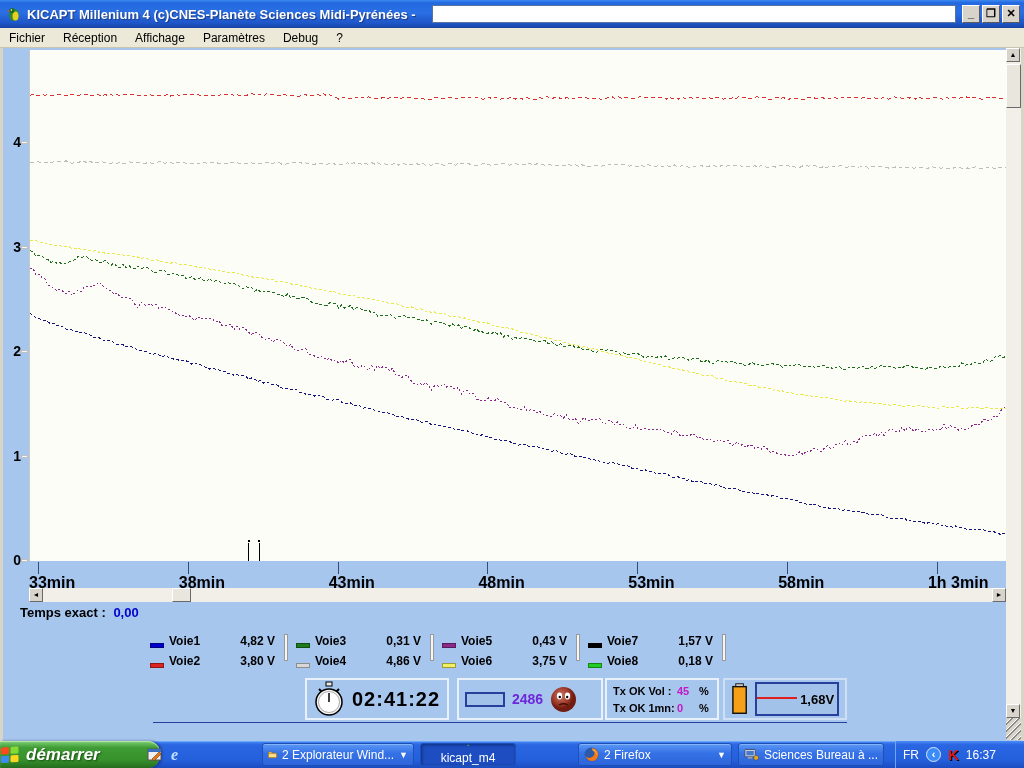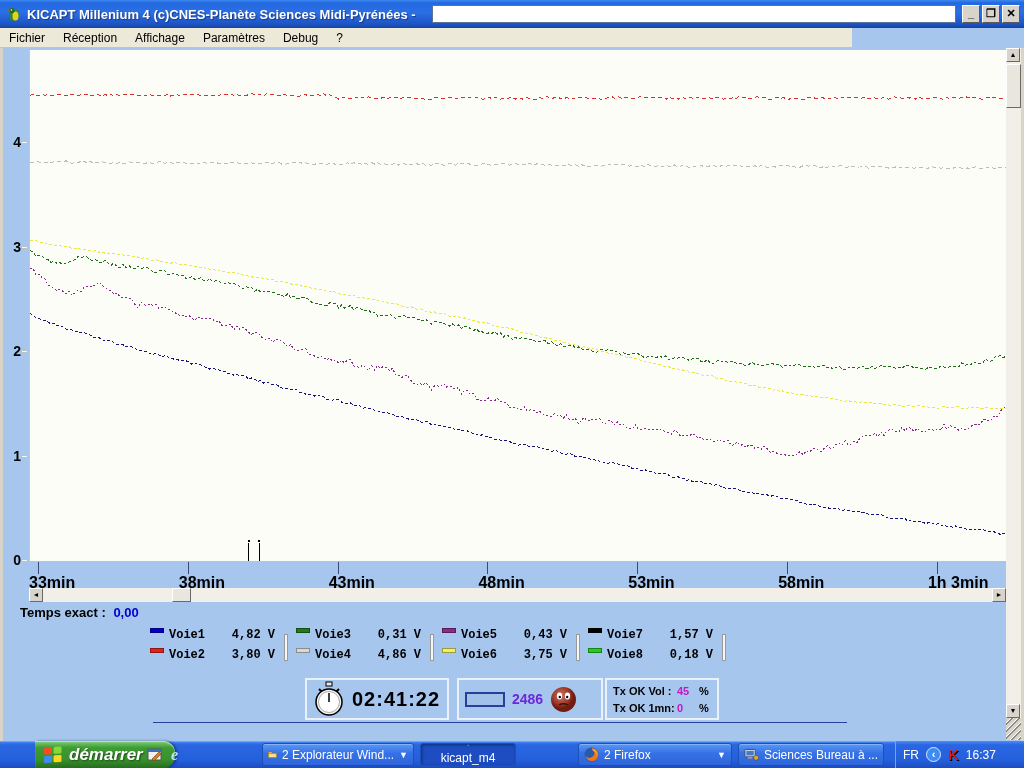--- a/index.html
+++ b/index.html
@@ -14,21 +14,21 @@
   #title-text { color:#fff; font-weight:bold; font-size:13px; white-space:nowrap;
     text-shadow:1px 1px 1px #1a3a80; }
   #title-editbox { position:absolute; left:432px; top:5px; width:524px; height:18px;
     background:#fff; border:1px solid #56749c; }
   #win-controls { position:absolute; right:4px; top:5px; display:flex; gap:2px; }
   .win-btn { width:18px; height:18px; background:#d8d4cc;
     border:1px solid; border-color:#fff #5a5a5a #5a5a5a #fff;
     font-size:11px; font-weight:bold; line-height:15px; text-align:center; color:#000; }
 
   
-  #menubar { position:absolute; left:0; top:28px; width:852px; height:20px;
+  #menubar { position:absolute; left:0; top:28px; width:1024px; height:20px;
     background:#ece9d8; border-bottom:1px solid #c8c4b0; display:flex; align-items:center; }
   .menu-item { padding:0 9px; font-size:12px; color:#000; height:20px; line-height:20px; }
 
   
   #client { position:absolute; left:0; top:48px; width:1024px; height:693px; background:#a7c6ee; }
   .edge-strip { position:absolute; top:0; width:3px; height:693px; background:#d8d4c8; }
   #plot { position:absolute; left:29px; top:2px; width:977px; height:511px; background:#fdfdf8;
     border-left:1px solid #c8c8c0; }
   #plot svg { position:absolute; left:0; top:0; }
   .ylab { position:absolute; width:18px; text-align:right; font-size:14px; font-weight:bold; color:#000; }
@@ -51,21 +51,21 @@
   #grip { position:absolute; left:1006px; top:670px; width:15px; height:22px; background:#d8d4cc;
     background-image:repeating-linear-gradient(135deg,#d8d4cc 0 3px,#fff 3px 4px,#8a8a82 4px 5px); }
 
   
   #temps { position:absolute; left:20px; top:557px; font-size:13px; font-weight:bold; color:#000; }
   #temps .val { color:#0000cc; margin-left:4px;margin-top:27px; }
 
   
   #legend { position:absolute; left:150px; top:580px; display:flex; align-items:flex-start; }
   .lg-group { width:128px; }
-  .lg-row { display:flex; align-items:flex-start; height:20px;font-family:Liberation Mono, monospace; }
+  .lg-row { display:flex; align-items:flex-end; height:20px; }
   .lg-swatch { width:14px; height:5px; border:1px solid rgba(0,0,0,.35); flex:0 0 auto; }
   .lg-name { font-size:12px; font-weight:bold; color:#000; margin-left:5px; width:44px; }
   .lg-val { font-size:12px; font-weight:bold; color:#000; width:62px; text-align:right; }
   .lg-sep { width:4px; height:27px; margin:6px 8px 0 6px; background:#f6f6f6;
     border:1px solid #9a9a9a; }
 
   
   .sbox { position:absolute; top:630px; height:42px; border:2px solid #e9f1fc;
     display:flex; align-items:center; padding:0 6px; gap:7px; }
   .big-time { font-size:20px; font-weight:bold; color:#000; letter-spacing:1px; }
@@ -76,24 +76,24 @@
   .tx-val { width:22px; color:#c318c3; }
   #batt-panel { position:relative; width:88px; height:34px; border:2px solid #28409c; background:#a3c2ea; }
   #batt-line { position:absolute; left:0; top:13px; width:40px; height:2px; background:#e02020; }
   #batt-volt { position:absolute; left:43px; top:8px; font-size:13px; font-weight:bold; color:#000; }
   #status-underline { position:absolute; left:153px; top:674px; width:694px; height:1px; background:#28409c; }
 
   
   #taskbar { position:absolute; left:0; top:741px; width:1024px; height:27px;
     background:linear-gradient(180deg,#4b8df8 0%,#2b66e2 14%,#2560dc 70%,#1b4cc0 100%);
     box-shadow:inset 0 1px 0 #6aa6fa; }
-  #start-btn { position:absolute; left:0; top:0; width:140px; height:27px;
+  #start-btn { position:absolute; left:0; top:0; width:160px; height:27px;
     background:linear-gradient(180deg,#7ed077 0%,#3f9b34 25%,#37912c 70%,#256d1d 100%);
-    border-radius:0 12px 12px 0; display:flex; align-items:center; padding-left:8px; gap:6px;
-    box-shadow:inset 0 1px 1px #b8e8a8, 2px 0 3px rgba(0,0,40,.4);margin-left:35px; }
+    border-radius:0 12px 12px 0; display:flex; align-items:center; gap:6px;
+    box-shadow:inset 0 1px 1px #b8e8a8, 2px 0 3px rgba(0,0,40,.4); }
   #start-label { color:#fff; font-weight:bold; font-style:italic; font-size:17px;
     text-shadow:1px 1px 2px #1c4c14; }
   .ql-icon { position:absolute; top:5px; width:17px; height:17px; }
   .tb-btn { position:absolute; top:2px; height:23px; border-radius:3px;
     background:linear-gradient(180deg,#5b97f4 0%,#3571e6 45%,#2e65da 100%);
     border:1px solid #1e50b4; box-shadow:inset 0 1px 0 #83b4f8;
     display:flex; align-items:center; padding:0 5px; gap:5px; color:#fff; font-size:12px;
     white-space:nowrap; overflow:hidden; }
   .tb-btn.pressed { background:#1d4dc0; box-shadow:inset 1px 1px 3px #0e2f80;flex-direction:column; }
   .tb-arrow { font-size:9px; margin-left:auto; }
@@ -296,20 +296,30 @@
         <span class="tx-val">45</span>
         <span>%</span>
       </div>
       <div class="tx-line">
         <span class="tx-lbl">Tx OK 1mn:</span>
         <span class="tx-val">0</span>
         <span>%</span>
       </div>
     </div>
 
+    <div class="sbox" style="left:723px;width:124px;border-color:#cfe0f5">
+      <svg width="18" height="34" viewBox="0 0 18 34">
+        <rect x="5" y="1" width="8" height="4" fill="#d8d8d8" stroke="#111"></rect>
+        <rect x="2" y="4" width="14" height="28" fill="#f5a018" stroke="#111" stroke-width="1.5"></rect>
+      </svg>
+      <div id="batt-panel">
+        <div id="batt-line"></div>
+        <span id="batt-volt">1,68V</span>
+      </div>
+    </div>
     <div id="status-underline"></div>
   </div>
 
   <div id="taskbar">
     <div id="start-btn">
       <svg width="20" height="20" viewBox="0 0 20 20" style="transform:skewY(-4deg)">
         <rect x="1" y="2" width="8" height="7" rx="1.5" fill="#ff4a1d"></rect>
         <rect x="10.5" y="2" width="8" height="7" rx="1.5" fill="#84da35"></rect>
         <rect x="1" y="10.5" width="8" height="7" rx="1.5" fill="#3f8cf0"></rect>
         <rect x="10.5" y="10.5" width="8" height="7" rx="1.5" fill="#ffd520"></rect>

